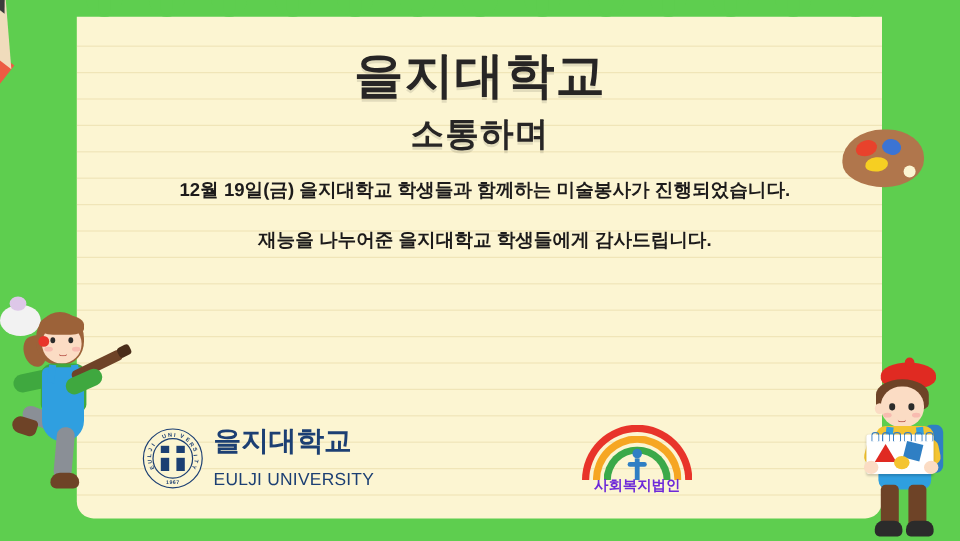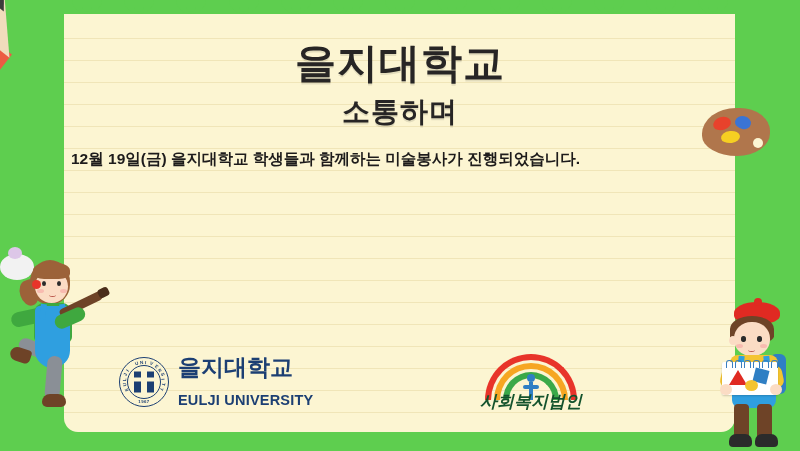--- a/index.html
+++ b/index.html
@@ -40,21 +40,21 @@
     text-shadow:0 2px 0 rgba(0,0,0,.10);
   }
   .subtitle{
     position:absolute;left:0;right:0;top:93px;text-align:center;
     font-size:28px;font-weight:bold;color:#272525;letter-spacing:1px;
     text-shadow:0 2px 0 rgba(0,0,0,.10);
   }
 
   
   .body-copy{
-    position:absolute;left:71px;width:640px;top:148px;
+    position:absolute;left:84px;width:640px;top:148px;text-align:center;
   }
   .body-line{
     font-size:15.5px;font-weight:bold;color:#1d1b1b;line-height:22px;
     margin-bottom:20px;white-space:nowrap;
   }
 
   
   .logos{position:absolute;left:64px;top:352px;width:671px;height:62px;}
 
   .logo-eulji{position:absolute;left:55px;top:4px;display:flex;align-items:center;gap:9px;}
@@ -76,33 +76,33 @@
   .seal-mark::after{
     content:"";position:absolute;left:7px;top:-1px;width:6px;height:23px;background:#fcf5d2;
   }
   .seal-ring-text,.seal-year{
     position:absolute;left:0;right:0;text-align:center;color:#1c3f73;font-weight:bold;
   }
   .seal-ring-text{top:1.5px;font-size:4.4px;letter-spacing:.3px;}
   .seal-year{bottom:1.5px;font-size:4.4px;letter-spacing:.4px;}
   .eulji-text{display:flex;flex-direction:column;line-height:1;}
   .eulji-ko{font-size:23px;font-weight:bold;color:#1c3f73;letter-spacing:0px;}
-  .eulji-en{font-size:14.5px;font-weight:bold;color:#1c3f73;letter-spacing:.2px;margin-top:14px;}
+  .eulji-en{font-size:14.5px;font-weight:normal;color:#1c3f73;letter-spacing:.2px;margin-top:14px;}
 
   .logo-yegawon{position:absolute;left:425px;top:4px;display:flex;align-items:center;gap:10px;}
   .rainbow-wrap{position:relative;width:84px;height:54px;flex:none;}
   .arc{position:absolute;left:50%;transform:translateX(-50%);border-style:solid;border-bottom:none;border-radius:50% 50% 0 0 / 100% 100% 0 0;}
   .arc1{width:80px;height:40px;bottom:10px;border-width:6px;border-color:#e8342a;}
   .arc2{width:62px;height:31px;bottom:10px;border-width:6px;border-color:#f6a622;}
   .arc3{width:44px;height:22px;bottom:10px;border-width:6px;border-color:#3ba949;}
   .person{position:absolute;left:50%;bottom:10px;transform:translateX(-50%);width:16px;height:26px;}
   .person-head{position:absolute;left:50%;top:0;transform:translateX(-50%);width:8px;height:8px;border-radius:50%;background:#2f7fc4;}
   .person-body{position:absolute;left:50%;top:8px;transform:translateX(-50%);width:4px;height:18px;background:#2f7fc4;}
   .person-arms{position:absolute;left:0;top:11px;width:16px;height:3.5px;background:#2f7fc4;border-radius:2px;}
-  .yega-sub{position:absolute;left:50%;bottom:-3px;transform:translateX(-50%);font-size:17px;font-weight:bold;color:#14532d;white-space:nowrap;font-style:italic;}
+  .yega-sub{position:absolute;left:50%;bottom:-3px;transform:translateX(-50%);font-size:12px;font-weight:bold;color:#6d28d9;white-space:nowrap;}
   .yega-name{font-size:31px;font-weight:bold;color:#3a3a3a;letter-spacing:1px;}
 
   
   .pencil{position:absolute;left:-42px;top:-10px;width:92px;height:250px;transform:rotate(38deg);transform-origin:50% 0%;}
   .pencil-body{position:absolute;left:0;top:46px;width:92px;height:210px;background:#ec5c43;}
   .pencil-wood{
     position:absolute;left:0;top:0;width:0;height:0;
     border-left:46px solid transparent;border-right:46px solid transparent;
     border-bottom:50px solid #f0dcbc;
   }
@@ -233,20 +233,21 @@
       <div class="notch" style="left: 530px;"></div>
       <div class="notch" style="left: 582.2px;"></div>
       <div class="notch" style="left: 634.4px;"></div>
     </div>
 
   <div class="title">을지대학교</div>
   <div class="subtitle">소통하며</div>
 
   <div class="body-copy">
     <div class="body-line">12월 19일(금) 을지대학교 학생들과 함께하는 미술봉사가 진행되었습니다.</div>
+    <div class="body-line">재능을 나누어준 을지대학교 학생들에게 감사드립니다.</div>
   </div>
 
   <div class="logos">
 
     <div class="logo-eulji">
       <div class="seal">
         <div class="seal-inner"></div>
         <div class="seal-ring-text" style="position: absolute; left: 0px; top: 0px; width: 48px; height: 48px;">
             <span style="position: absolute; left: 4.927px; top: 29.6411px; font-size: 4.6px; font-weight: bold; color: rgb(28, 63, 115); transform: rotate(-115deg);">E</span>
             <span style="position: absolute; left: 3.37687px; top: 24.6744px; font-size: 4.6px; font-weight: bold; color: rgb(28, 63, 115); transform: rotate(-99.6667deg);">U</span>

